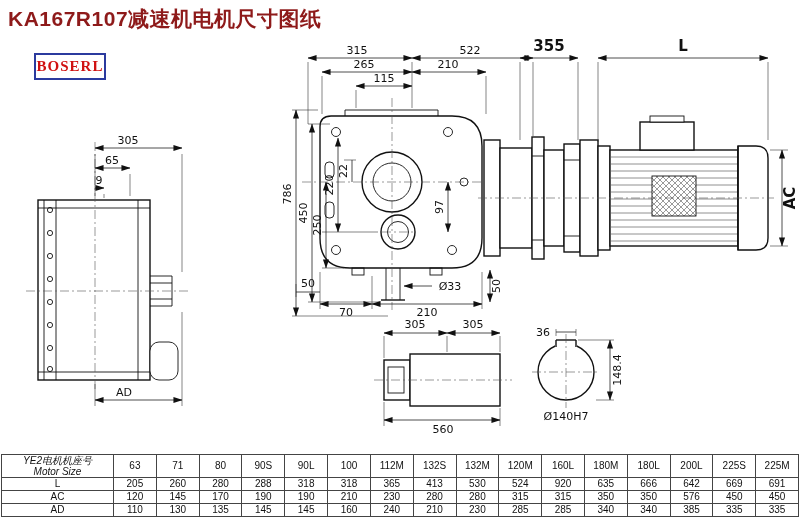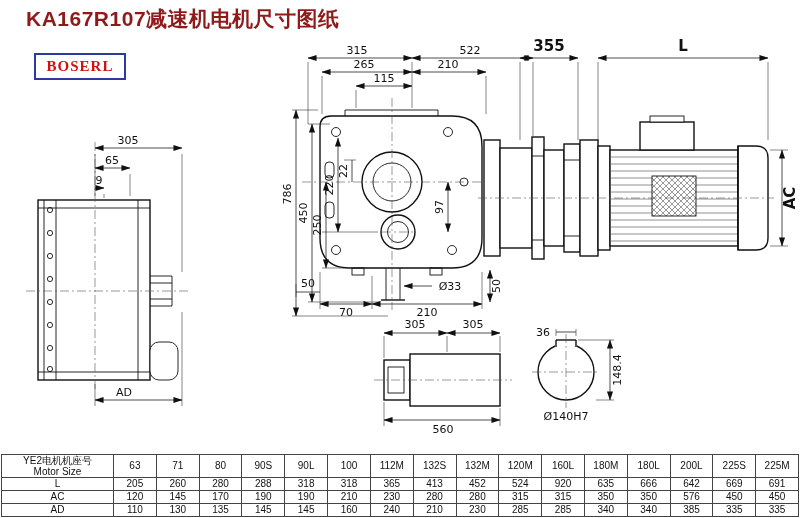--- a/index.html
+++ b/index.html
@@ -1,21 +1,21 @@
 <!DOCTYPE html>
 <html style="--title: #8e1a1a; --logo_text: #d01212; --logo_border: #2b3a9e; --line: #111111;"><head>
 <meta charset="utf-8">
 <style>
   * { margin:0; padding:0; box-sizing:border-box; }
   html,body { width:800px; height:518px; background:#fff; overflow:hidden; }
   body { position:relative; font-family:"Liberation Sans","DejaVu Sans",sans-serif; color:#111; }
   .stage { position:absolute; inset:0; }
-  .title { position:absolute; top:5px; left:26px; font-size:21px; font-weight:bold;
+  .title { position:absolute; top:5px; left:8px; font-size:21px; font-weight:bold;
            color:var(--title,#8e1a1a); letter-spacing:.5px; }
-  .logo { position:absolute; top:53px; left:34px; width:92px; height:27px; z-index:3;
+  .logo { position:absolute; top:53px; left:34px; width:72px; height:27px; z-index:3;
           border:2px solid var(--logo_border,#2b3a9e); color:var(--logo_text,#d01212);
           background:#fff; font:bold 15px "Liberation Serif","DejaVu Serif",serif;
           display:flex; align-items:center; justify-content:center; letter-spacing:1px; }
   .drawing { position:absolute; top:36px; left:0; z-index:1; }
 
   .ol  { stroke:var(--line,#111); stroke-width:1.4; }
   .md  { stroke:var(--line,#111); stroke-width:.9; }
   .fin { stroke:#333; stroke-width:.55; }
   .ext { stroke:#333; stroke-width:.6; }
   .dim { stroke:#222; stroke-width:.8; }
@@ -23,21 +23,21 @@
   .dtxt { font-family:"DejaVu Sans",sans-serif; font-size:11px; fill:#111; text-anchor:middle; }
   .big  { font-size:15px; font-weight:bold; }
 
   .size-table { position:absolute; top:454px; left:1px; width:798px; z-index:2;
                 border-collapse:collapse; table-layout:fixed; background:#fff; }
   .size-table th, .size-table td { border:1px solid #444; font-weight:normal; text-align:center;
                 font-size:10px; padding:0; height:12.5px; line-height:12px;
                 white-space:nowrap; overflow:hidden; }
   .size-table thead th { height:23px; }
   .size-table col.first { width:112px; }
-  .headcell div { font-size:10px; line-height:11px; }
+  .headcell div { font-size:10px; line-height:11px;font-style:italic; }
 </style>
 </head>
 <body>
 
 <div class="stage">
 
   <h1 class="title">KA167R107减速机电机尺寸图纸</h1>
   <div class="logo">BOSERL</div>
 
   <svg class="drawing" width="800" height="418" viewBox="0 0 800 418">
@@ -294,21 +294,21 @@
         <tr>
           <th>L</th>
           <td>205</td>
           <td>260</td>
           <td>280</td>
           <td>288</td>
           <td>318</td>
           <td>318</td>
           <td>365</td>
           <td>413</td>
-          <td>452</td>
+          <td>530</td>
           <td>524</td>
           <td>920</td>
           <td>635</td>
           <td>666</td>
           <td>642</td>
           <td>669</td>
           <td>691</td>
         </tr>
         <tr>
           <th>AC</th>

